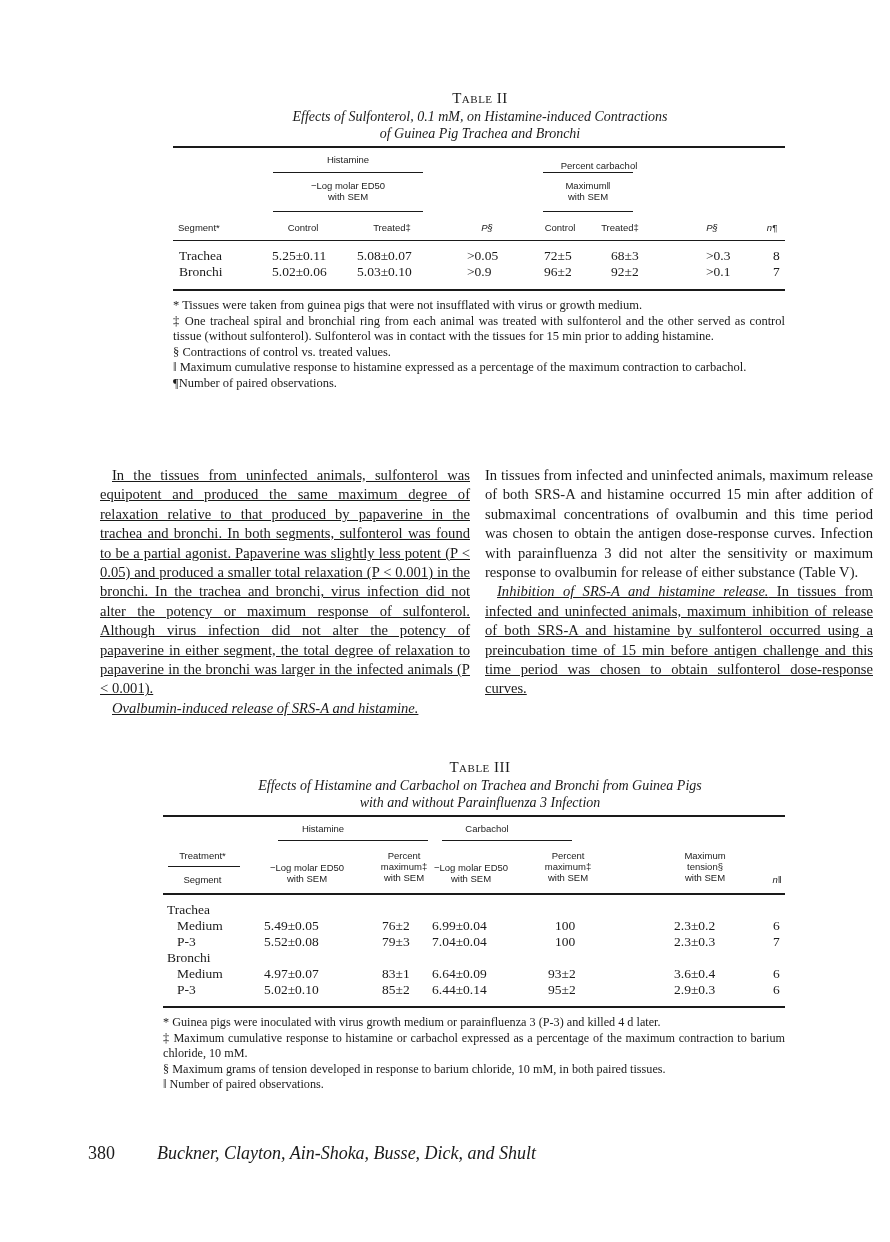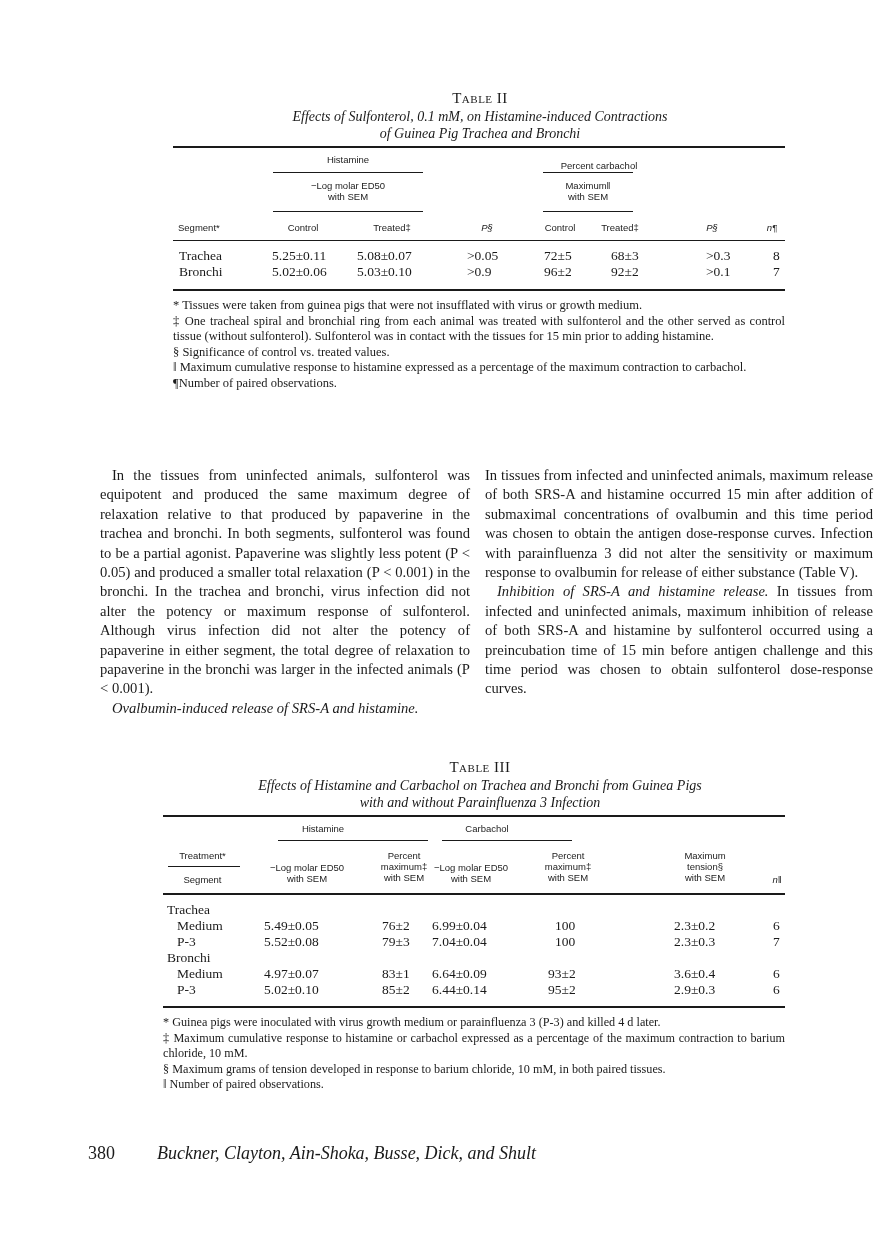--- a/index.html
+++ b/index.html
@@ -13,21 +13,21 @@
     .table-caption { position: absolute; left: 0; width: 960px; text-align: center; font-style: italic; font-size: 14px; line-height: 17px; font-family: "Liberation Serif", serif; }
     .rule { position: absolute; background: #1a1a1a; }
     .thick { height: 2px; }
     .thin { height: 1px; }
     .th { position: absolute; font-size: 9.5px; font-family: Liberation Sans, sans-serif; text-align: center; line-height: 11px; color: #222; }
     .cell { position: absolute; font-size: 13.5px; font-family: "Liberation Serif", serif; white-space: nowrap; }
     .fn { position: absolute; left: 173px; width: 612px; font-size: 12.5px; line-height: 15.5px; font-family: "Liberation Serif", serif; text-align: justify; }
     .fn p { margin: 0; }
     .col-text { position: absolute; font-size: 14.6px; line-height: 19.4px; font-family: "Liberation Serif", serif; text-align: justify; }
     .col-text p { margin: 0; }
-    .col-text .indent { text-indent: 12px; }
+    .col-text .indent { text-indent: 12px; text-decoration: underline; }
     .ital { font-style: italic; }
     .footer { position: absolute; top: 1143px; font-size: 18px; font-family: "Liberation Serif", serif; }
   </style>
 </head>
 <body>
 
 <div>
   <div class="table-title" style="top:90px;"><span class="sc">Table II</span></div>
   <div class="table-caption" style="top:108px;">Effects of Sulfonterol, 0.1 mM, on Histamine-induced Contractions</div>
   <div class="table-caption" style="top:125px;">of Guinea Pig Trachea and Bronchi</div>
@@ -81,21 +81,21 @@
     <div class="cell" style="left:611px; top:264px;">92±2</div>
     <div class="cell" style="left:706px; top:264px;">&gt;0.1</div>
     <div class="cell" style="left:773px; top:264px;">7</div>
   </div>
 
   <div class="rule thick" style="left:173px; width:612px; top:289px;"></div>
 
   <div class="fn" style="top:298px;">
     <p>* Tissues were taken from guinea pigs that were not insufflated with virus or growth medium.</p>
     <p>‡ One tracheal spiral and bronchial ring from each animal was treated with sulfonterol and the other served as control tissue (without sulfonterol). Sulfonterol was in contact with the tissues for 15 min prior to adding histamine.</p>
-    <p>§ Significance of control vs. treated values.</p>
+    <p>§ Contractions of control vs. treated values.</p>
     <p>‖ Maximum cumulative response to histamine expressed as a percentage of the maximum contraction to carbachol.</p>
     <p>¶Number of paired observations.</p>
   </div>
 </div>
 
 <div class="col-text" style="left:100px; top:466px; width:370px;">
   <p class="indent">In the tissues from uninfected animals, sulfonterol was equipotent and produced the same maximum degree of relaxation relative to that produced by papaverine in the trachea and bronchi. In both segments, sulfonterol was found to be a partial agonist. Papaverine was slightly less potent (P &lt; 0.05) and produced a smaller total relaxation (P &lt; 0.001) in the bronchi. In the trachea and bronchi, virus infection did not alter the potency or maximum response of sulfonterol. Although virus infection did not alter the potency of papaverine in either segment, the total degree of relaxation to papaverine in the bronchi was larger in the infected animals (P &lt; 0.001).</p>
   <p class="indent ital">Ovalbumin-induced release of SRS-A and histamine.</p>
 </div>
 

